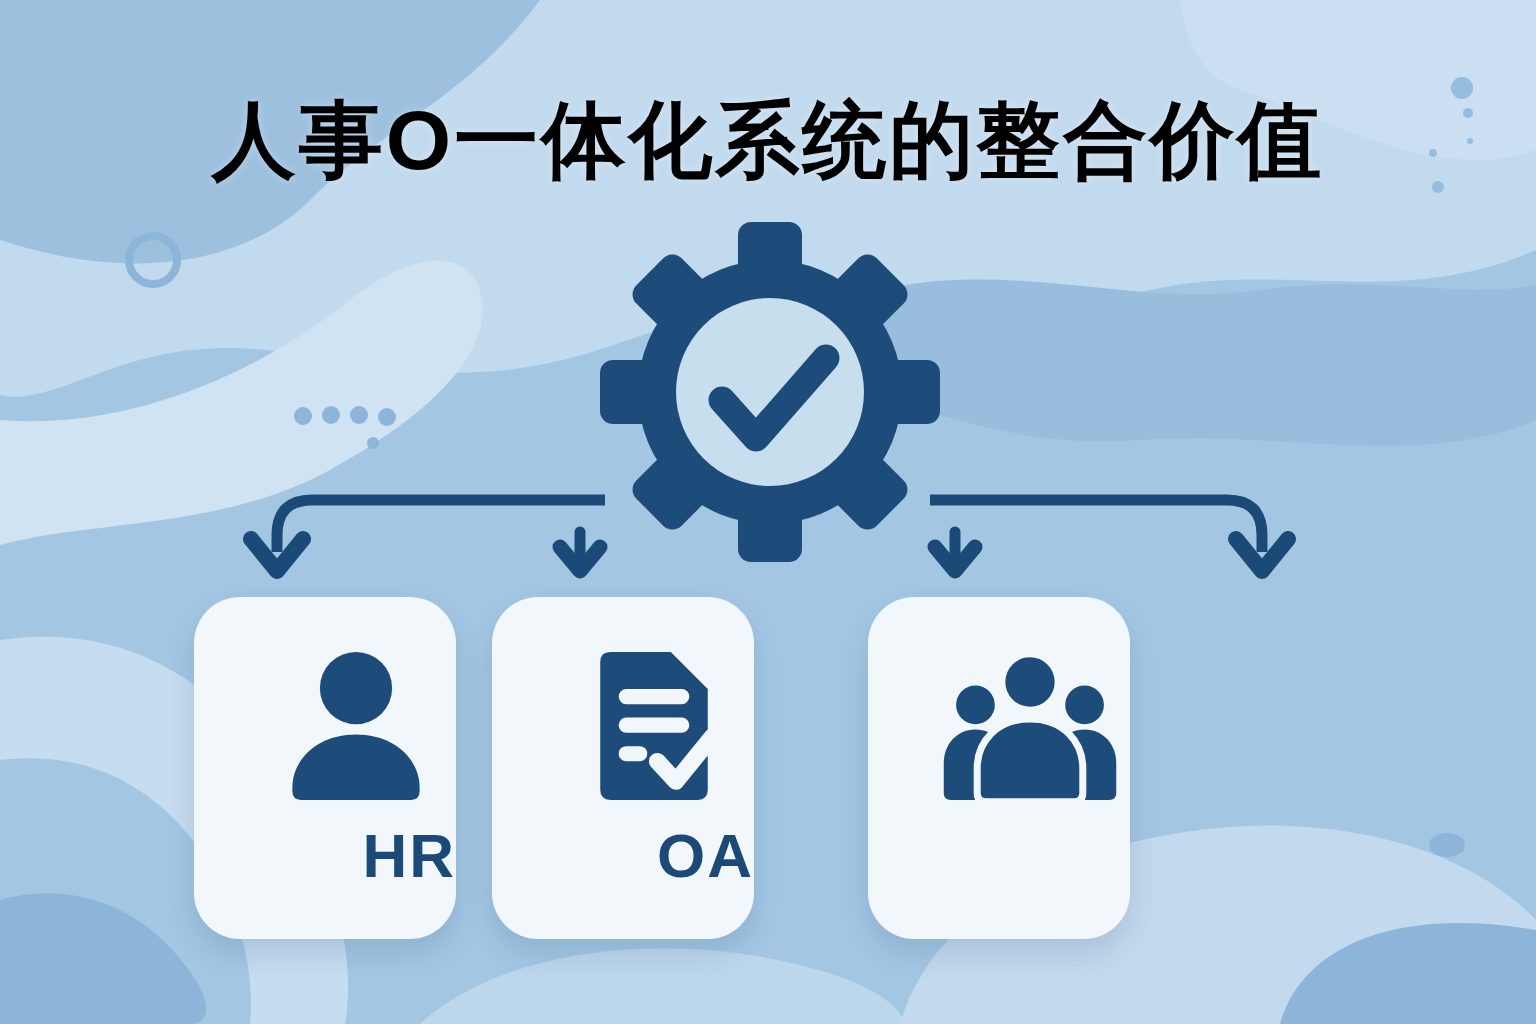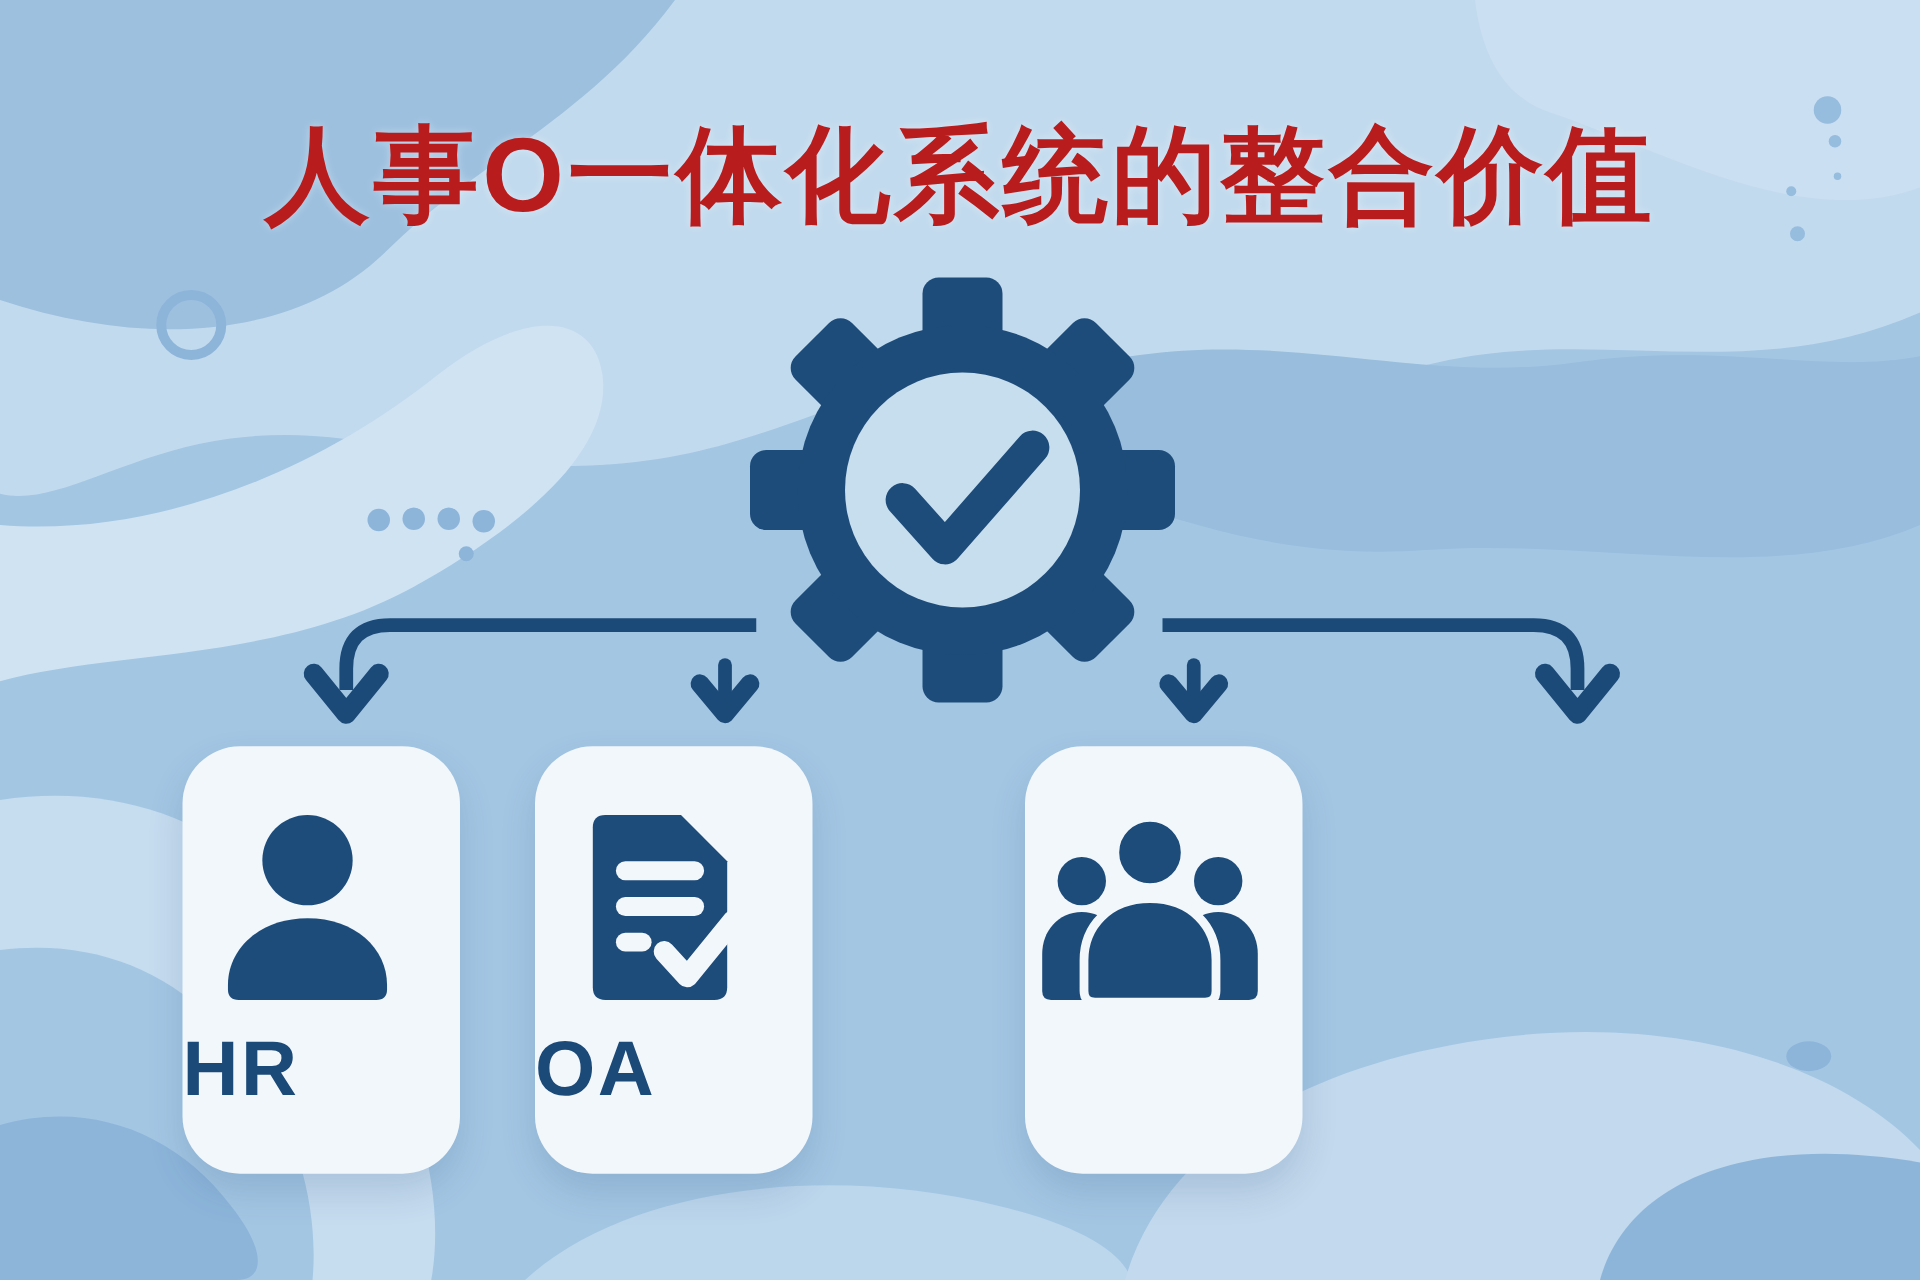--- a/index.html
+++ b/index.html
@@ -8,33 +8,33 @@
     background:#a3c6e3;
     font-family:"Liberation Sans", sans-serif;
   }
   .stage svg { display:block; }
   .bg-svg, .connector-svg, .gear-svg { position:absolute; left:0; top:0; pointer-events:none; }
 
   .title {
     position:absolute; left:0; right:0; top:84px;
     text-align:center;
     font-size:84px; font-weight:800; letter-spacing:3px;
-    color:#b91c1c;
+    color:#000000;
     text-shadow:0 0 8px rgba(255,255,255,.35);
     white-space:nowrap;
   }
 
   .card {
-    position:absolute; top:597px; width:222px; height:342px;
+    position:absolute; top:597px; width:262px; height:342px;
     background:#f2f7fb; border-radius:46px;
     box-shadow:0 14px 28px rgba(35,75,125,.16);
-    display:flex; flex-direction:column; align-items:flex-start;
+    display:flex; flex-direction:column; align-items:flex-end;margin-left:48px;
   }
   #card-hr      { left:146px; }
-  #card-oa      { left:428px; }
+  #card-oa      { left:444px; }
   #card-collab  { left:820px; }
   #card-process { left:1131px; }
 
   .icon-wrap {
     margin-top:36px; height:186px; width:200px;
     display:flex; align-items:center; justify-content:center;
   }
   .card-label {
     margin-top:6px;
     font-size:62px; font-weight:800; letter-spacing:2px;

